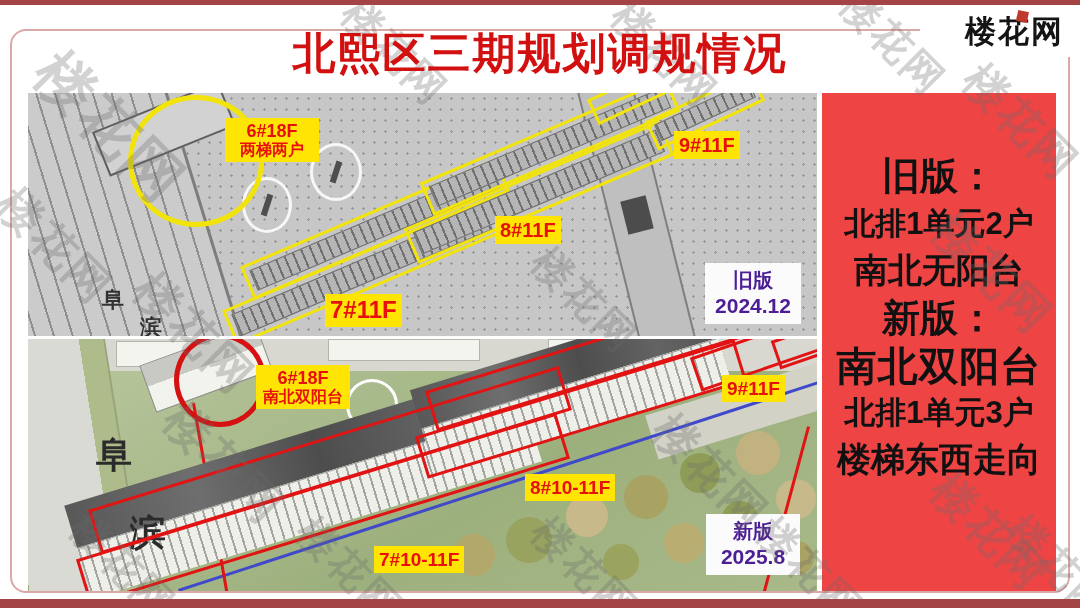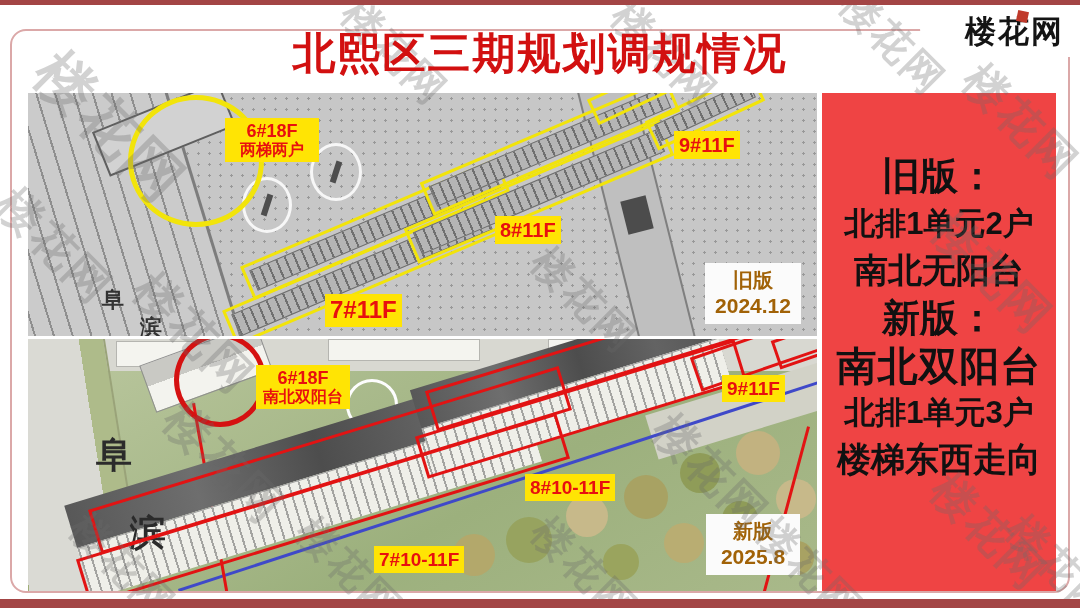--- a/index.html
+++ b/index.html
@@ -49,21 +49,21 @@
   .rrect{position:absolute;border:3px solid #e21313;transform:rotate(-17deg);z-index:3;}
   .rcircle{position:absolute;left:146px;top:-6px;width:82px;height:84px;border:5px solid #d51111;border-radius:50%;z-index:3;}
   .nbldg6{position:absolute;left:116px;top:4px;width:122px;height:48px;transform:rotate(-20deg);
           background:linear-gradient(180deg,#c9c9c4 0 45%,#f3f3ee 45%);border:1px solid #8f8f8f;}
   .wc2{position:absolute;border:3px solid #fdfdfd;border-radius:50%;}
   .tree{position:absolute;border-radius:50%;}
   .rline,.bline{position:absolute;transform-origin:0 0;z-index:2;}
   
   .lbl{position:absolute;background:#ffe404;color:#e80f0f;font-weight:bold;text-align:center;
        padding:3px 5px;line-height:1.12;z-index:4;white-space:nowrap;}
-  .badge{position:absolute;background:#fbfbfb;color:#a16207;font-weight:bold;text-align:center;
+  .badge{position:absolute;background:#fbfbfb;color:#4c1d95;font-weight:bold;text-align:center;
          padding:5px 6px;line-height:1.25;z-index:4;white-space:nowrap;}
   .roadchar{position:absolute;font-weight:bold;color:#333;z-index:2;}
   
   .sidebar{position:absolute;left:822px;top:88px;width:234px;height:498px;background:#ef4444;z-index:1;}
   .sidebar-inner{position:relative;z-index:3;display:flex;flex-direction:column;align-items:center;
                  padding-top:58px;color:#111;font-weight:bold;text-align:center;}
   .s-h{font-size:38px;line-height:50px;}
   .s-5{font-size:40px;line-height:47px;letter-spacing:1px;}
   .s-7{font-size:31px;line-height:46px;}
   .s-6{font-size:34px;line-height:46px;}

